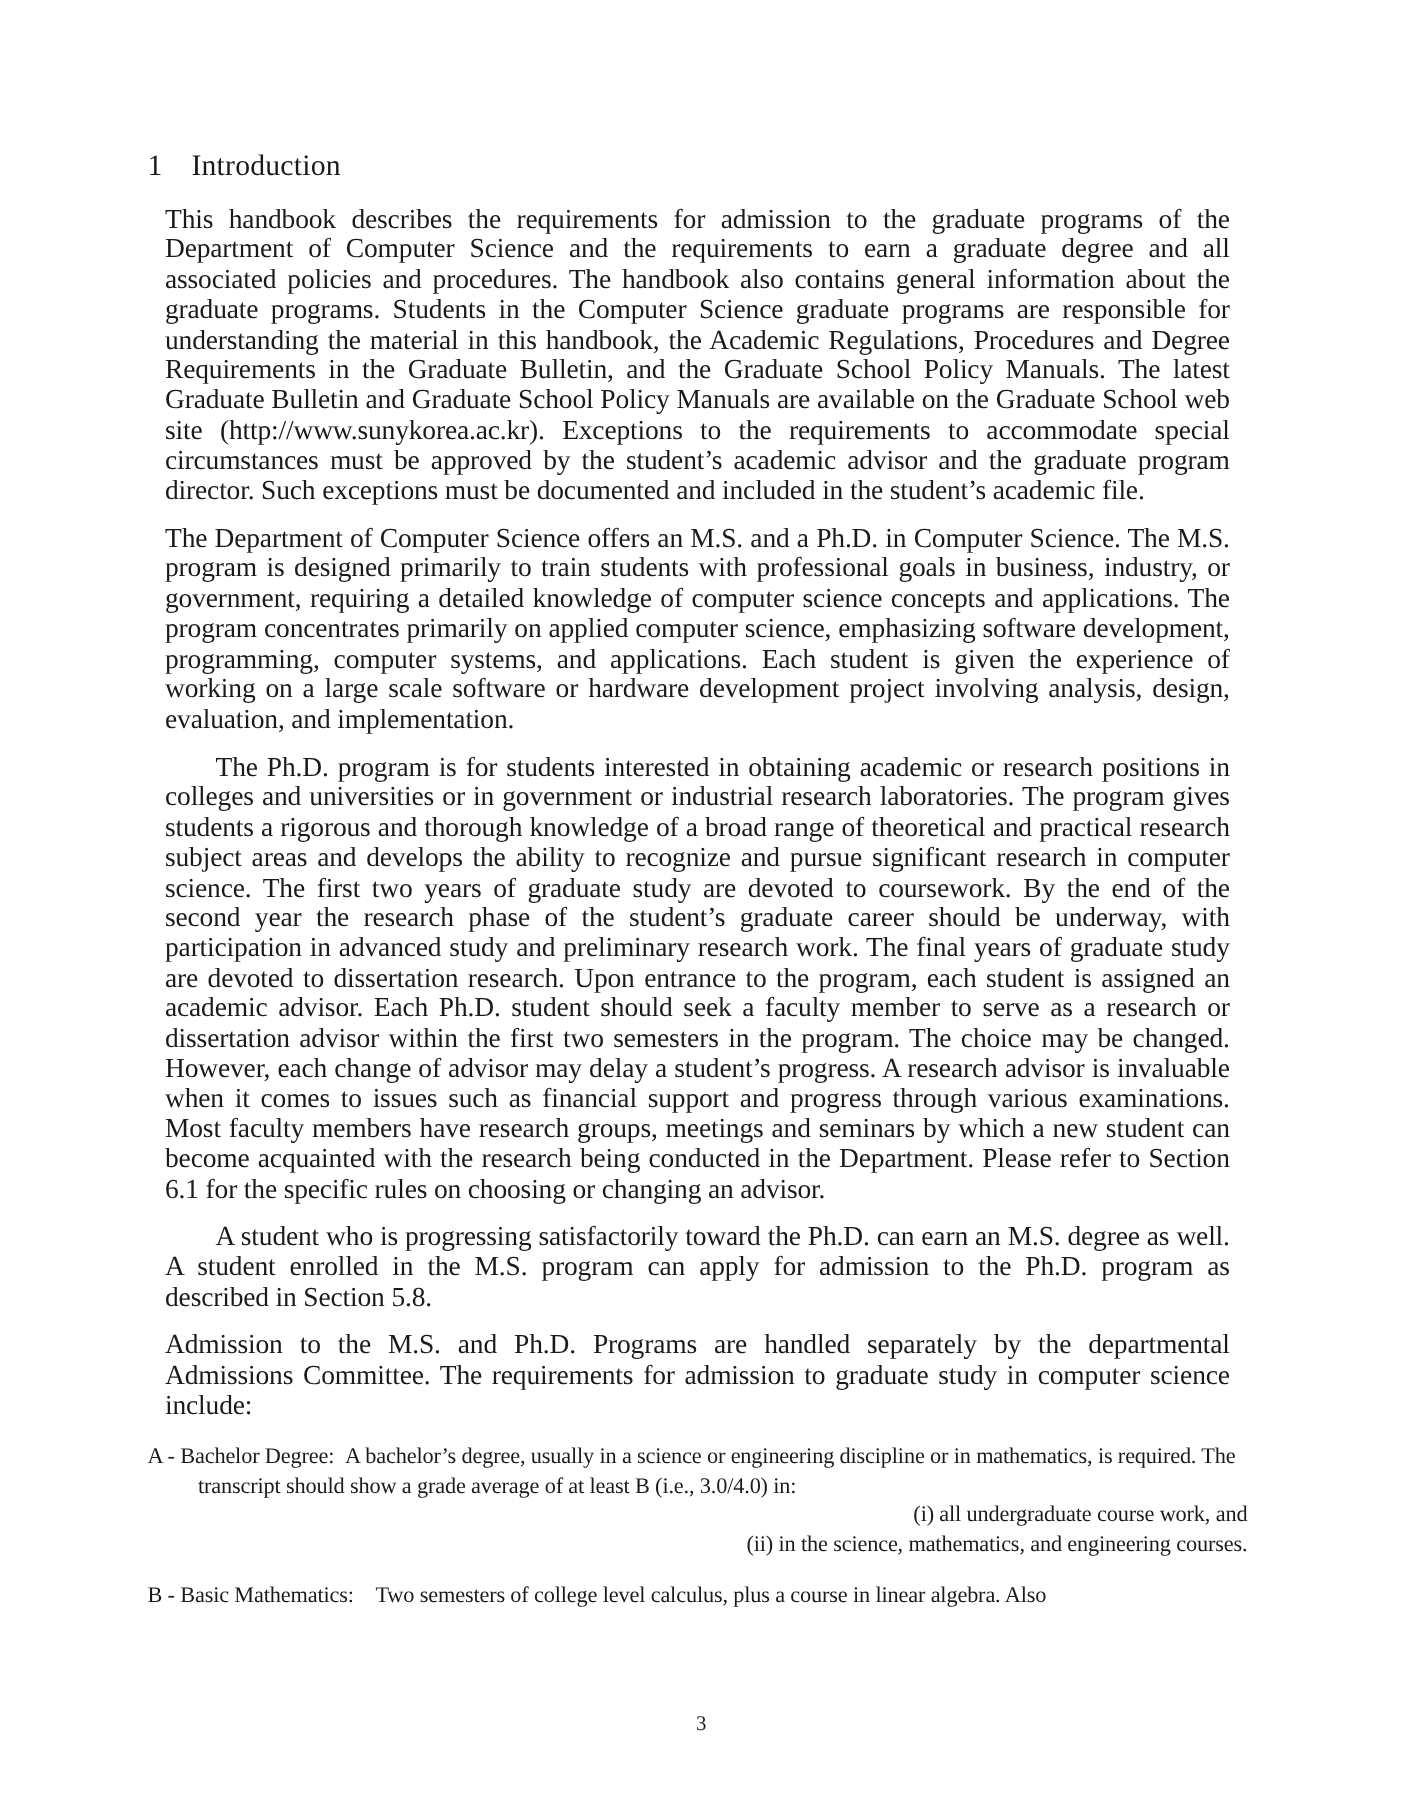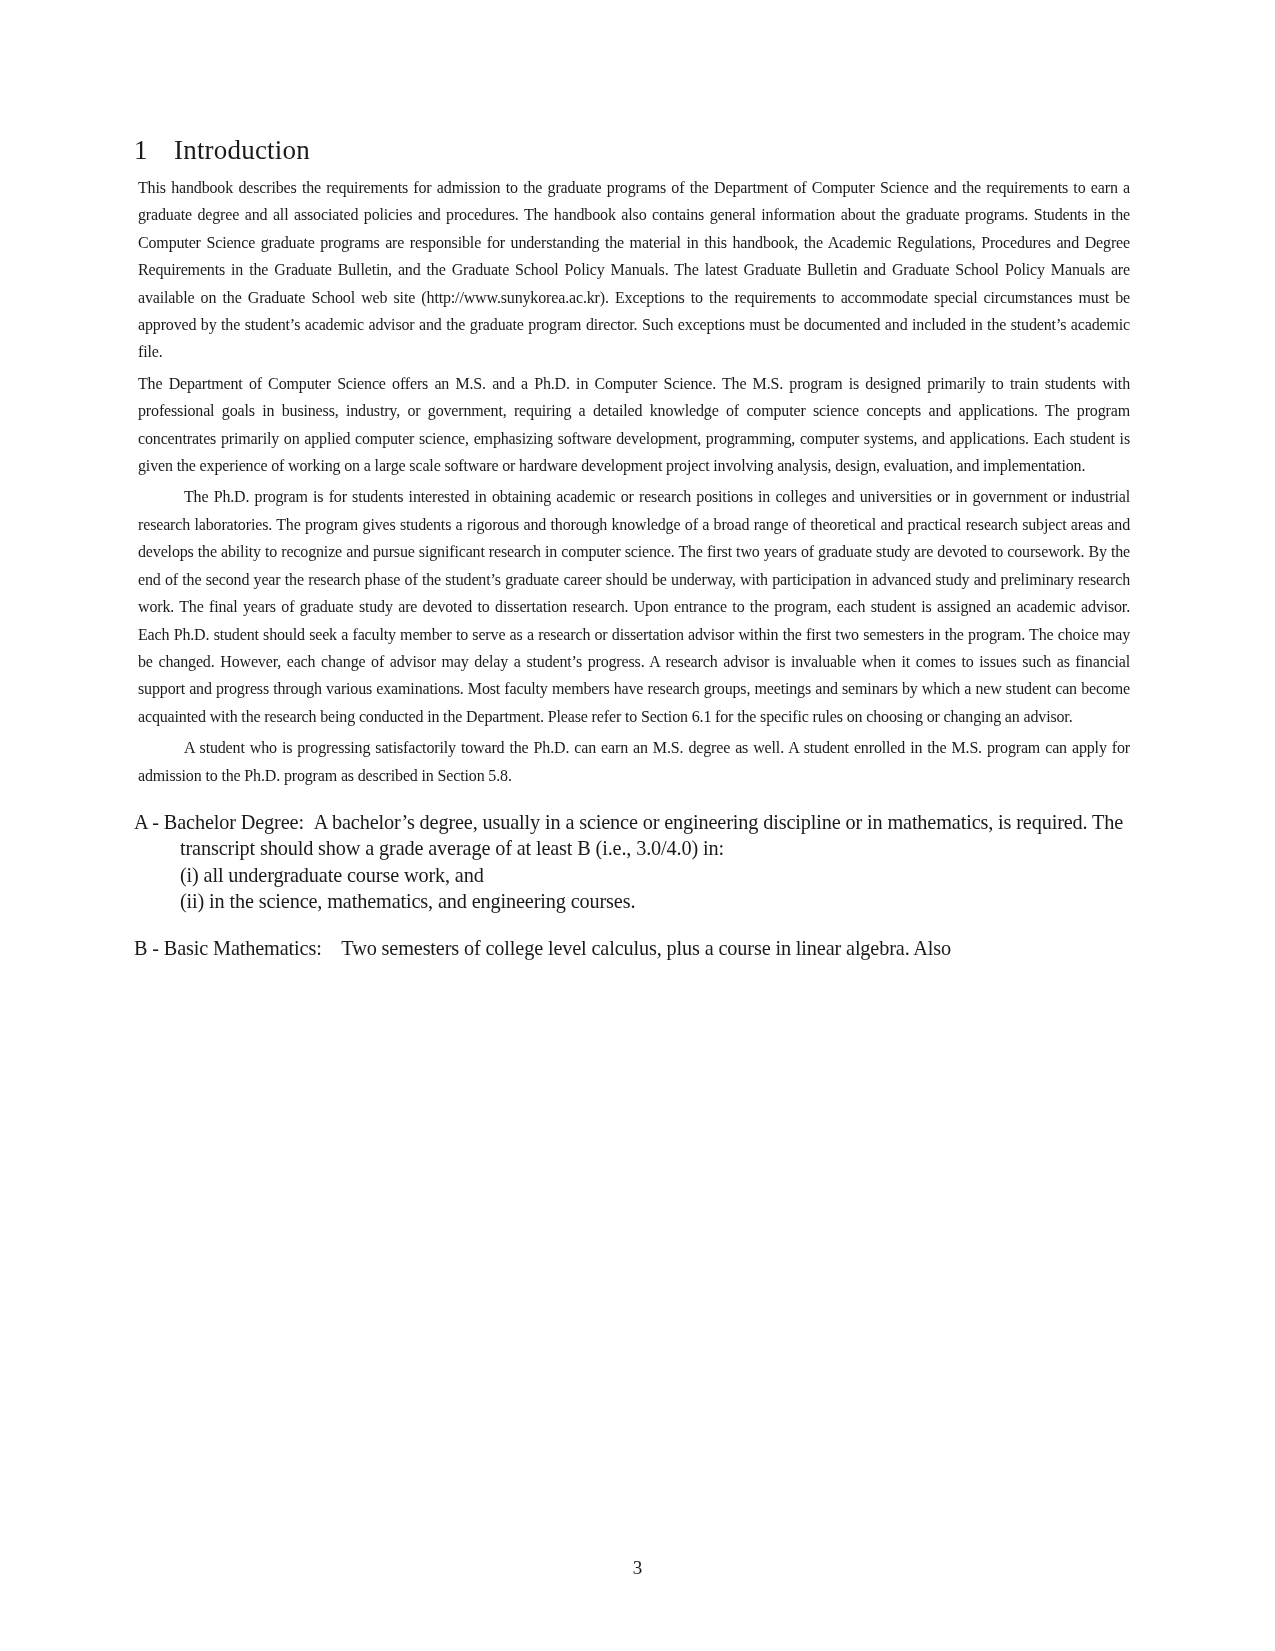--- a/index.html
+++ b/index.html
@@ -26,23 +26,23 @@
       font-size: 27px;
       margin: 0;
       line-height: 40px;
       letter-spacing: 0.2px;
     }
     h2.section-heading .num {
       display: inline-block;
       width: 40px;
     }
     p.body {
-      font-size: 16px;
+      font-size: 25px;
       line-height: 27.4px;
-      margin: 4px;
+      margin: 16px;
       text-align: justify;
       letter-spacing: -0.15px;
     }
     p.indent {
       text-indent: 46px;
     }
     .sec1-heading { margin-top: 6px; }
     .sec1-body { margin-top: 16px; }
     .sec2-heading { margin-top: 30px; }
     .sec2-body { margin-top: 16px; }
@@ -54,20 +54,21 @@
       line-height: 26.5px;
       padding-left: 46px;
       text-indent: -46px;
       text-align: left;
       letter-spacing: -0.15px;
     }
     .req-item + .req-item { margin-top: 20px; }
     .req-sub {
       display: block;
       text-indent: 0;
+      text-align: right;
     }
     .page-number {
       position: absolute;
       top: 1557px;
       left: 0;
       width: 1275px;
       text-align: center;
       font-size: 19px;
       font-family: "Liberation Serif", "DejaVu Serif", serif;
     }
@@ -84,20 +85,21 @@
     <p class="body sec1-body">This handbook describes the requirements for admission to the graduate programs of the Department of Computer Science and the requirements to earn a graduate degree and all associated policies and procedures. The handbook also contains general information about the graduate programs.  Students in the Computer Science graduate programs are responsible for understanding the material in this handbook, the Academic Regulations, Procedures and Degree Requirements in the Graduate Bulletin, and the Graduate School Policy Manuals.  The latest Graduate Bulletin and Graduate School Policy Manuals are available on the Graduate School web site (http://www.sunykorea.ac.kr). Exceptions to the requirements to accommodate special circumstances must be approved by the student’s academic advisor and the graduate program director.  Such exceptions must be documented and included in the student’s academic file.</p>
   </section>
 
   <section>
     <p class="body sec2-body">The Department of Computer Science offers an M.S. and a Ph.D. in Computer Science. The M.S. program is designed primarily to train students with professional goals in business, industry, or government, requiring a detailed knowledge of computer science concepts and applications.  The program concentrates primarily on applied computer science, emphasizing software development, programming, computer systems, and applications. Each student is given the experience of working on a large scale software or hardware development project involving analysis, design, evaluation, and implementation.</p>
     <p class="body indent">The Ph.D. program is for students interested in obtaining academic or research positions in colleges and universities or in government or industrial research laboratories.  The program gives students a rigorous and thorough knowledge of a broad range of theoretical and practical research subject areas and develops the ability to recognize and pursue significant research in computer science.  The first two years of graduate study are devoted to coursework. By the end of the second year the research phase of the student’s graduate career should be underway, with participation in advanced study and preliminary research work. The final years of graduate study are devoted to dissertation research. Upon entrance to the program, each student is assigned an academic advisor.  Each Ph.D. student should seek a faculty member to serve as a research or dissertation advisor within the first two semesters in the program.   The choice may be changed. However, each change of advisor may delay a student’s progress. A research advisor is invaluable when it comes to issues such as financial support and progress through various examinations.    Most faculty members have research groups, meetings and seminars by which a new student can become acquainted with the research being conducted in the Department.  Please refer to Section 6.1 for the specific rules on choosing or changing an advisor.</p>
     <p class="body indent">A student who is progressing satisfactorily toward the Ph.D. can earn an M.S. degree as well. A student enrolled in the M.S. program can apply for admission to the Ph.D. program as described in Section 5.8.</p>
   </section>
 
   <section>
+    <p class="body sec3-body">Admission to the M.S. and Ph.D. Programs are handled separately by the departmental Admissions Committee. The requirements for admission to graduate study in computer science include:</p>
 
     <div class="req-list">
       <div class="req-item">
         <span>A - Bachelor Degree:</span>&nbsp;&nbsp;<span>A bachelor’s degree, usually in a science or engineering discipline or in mathematics, is required.  The transcript should show a grade average of at least B (i.e., 3.0/4.0) in:</span>
         <span class="req-sub">(i) all undergraduate course work,  and</span>
         <span class="req-sub">(ii) in the science, mathematics, and engineering courses.</span>
       </div>
       <div class="req-item">
         <span>B - Basic Mathematics:</span>&nbsp;&nbsp;&nbsp;&nbsp;<span>Two semesters of college level calculus, plus a course in linear algebra. Also</span>
       </div>

